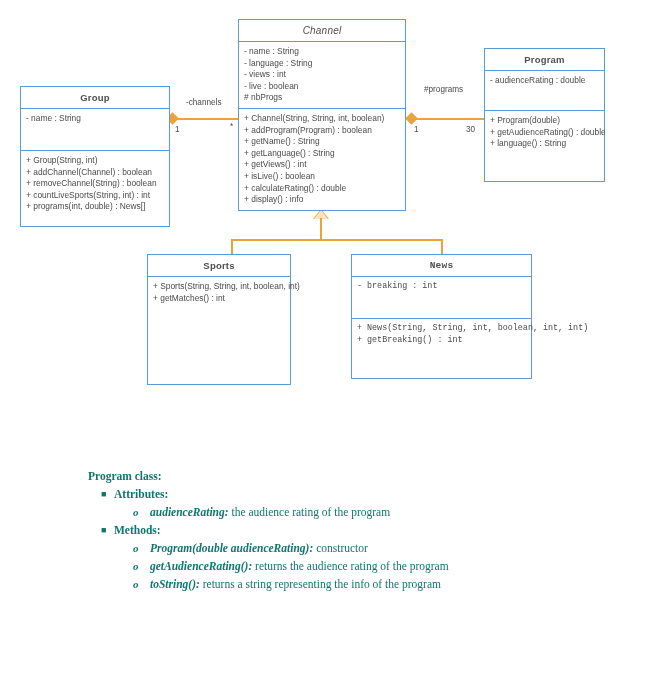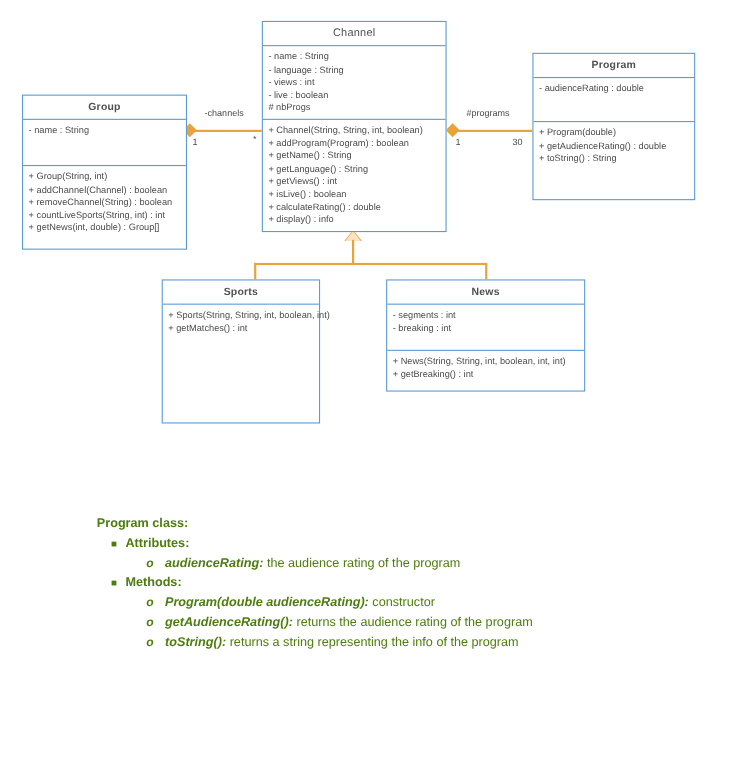--- a/index.html
+++ b/index.html
@@ -26,20 +26,21 @@
   .uml-title {
     text-align: center;
     font-size: 9.5px;
     font-weight: bold;
     color: #4f4f4f;
     padding: 5px 2px 5px 2px;
     border-bottom: 1.4px solid #5b9bd5;
     letter-spacing: 0.2px;
   }
   .uml-title.abstract {
+    font-style: italic;
     font-weight: normal;
     font-size: 10px;
   }
   .uml-attrs {
     border-bottom: 1.4px solid #5b9bd5;
     padding: 4px 5px 4px 5px;
     box-sizing: border-box;
   }
   .uml-ops {
     padding: 4px 5px 4px 5px;
@@ -98,22 +99,22 @@
     color: #4a4a4a;
     white-space: nowrap;
   }
 
   
   .notes {
     position: absolute;
     left: 88px;
     top: 468px;
     width: 520px;
-    font-family: Liberation Sans, sans-serif;
-    color: #4d7c0f;
+    font-family: Liberation Serif, serif;
+    color: #0f766e;
   }
   .note-h {
     font-size: 11.5px;
     font-weight: bold;
     line-height: 17px;
   }
   .note-l1 {
     margin-left: 26px;
     font-size: 11.5px;
     font-weight: bold;
@@ -149,42 +150,42 @@
 <body>
 
 <div class="edge-h" style="left:172px; top:118px; width:66px;"></div>
 <div class="diamond" style="left:168px; top:114px;"></div>
 <div class="edge-label" style="left:186px; top:98px;">-channels</div>
 <div class="mult" style="left:175px; top:125px;">1</div>
 <div class="mult" style="left:230px; top:122px;">*</div>
 
 <div class="edge-h" style="left:412px; top:118px; width:72px;"></div>
 <div class="diamond" style="left:407px; top:114px;"></div>
-<div class="edge-label" style="left:424px; top:98px;">#programs</div>
+<div class="edge-label" style="left:424px; top:85px;">#programs</div>
 <div class="mult" style="left:414px; top:125px;">1</div>
 <div class="mult" style="left:466px; top:125px;">30</div>
 
 <div class="tri-outline" style="left:313px; top:209px;"></div>
 <div class="tri" style="left:314px; top:210px;"></div>
 <div class="edge-v" style="left:320px; top:218px; height:22px;"></div>
 <div class="edge-h" style="left:231px; top:239px; width:211px;"></div>
 <div class="edge-v" style="left:231px; top:239px; height:15px;"></div>
 <div class="edge-v" style="left:441px; top:239px; height:15px;"></div>
 
 <div class="uml-class" style="left:20px; top:42px; width:150px; height:141px;margin-top:44px;">
   <div class="uml-title">Group</div>
   <div class="uml-attrs" style="height:42px;">
     <div class="uml-line">- name : String</div>
   </div>
   <div class="uml-ops">
     <div class="uml-line">+ Group(String, int)</div>
     <div class="uml-line">+ addChannel(Channel) : boolean</div>
     <div class="uml-line">+ removeChannel(String) : boolean</div>
     <div class="uml-line">+ countLiveSports(String, int) : int</div>
-    <div class="uml-line">+ getNews(int, double) : Group[]</div>
+    <div class="uml-line">+ programs(int, double) : News[]</div>
   </div>
 </div>
 
 <div class="uml-class" style="left:238px; top:19px; width:168px; height:192px;">
   <div class="uml-title abstract">Channel</div>
   <div class="uml-attrs">
     <div class="uml-line">- name : String</div>
     <div class="uml-line">- language : String</div>
     <div class="uml-line">- views : int</div>
     <div class="uml-line">- live : boolean</div>
@@ -195,44 +196,43 @@
     <div class="uml-line">+ addProgram(Program) :  boolean</div>
     <div class="uml-line">+ getName() : String</div>
     <div class="uml-line">+ getLanguage() : String</div>
     <div class="uml-line">+ getViews() : int</div>
     <div class="uml-line">+ isLive() : boolean</div>
     <div class="uml-line">+ calculateRating() : double</div>
     <div class="uml-line">+ display() : info</div>
   </div>
 </div>
 
-<div class="uml-class" style="left:484px; top:48px; width:148px; height:134px;">
+<div class="uml-class" style="left:484px; top:48px; width:121px; height:134px;">
   <div class="uml-title">Program</div>
   <div class="uml-attrs" style="height:40px;">
     <div class="uml-line">- audienceRating : double</div>
   </div>
   <div class="uml-ops">
     <div class="uml-line">+ Program(double)</div>
     <div class="uml-line">+ getAudienceRating() : double</div>
-    <div class="uml-line">+ toString() : String</div>
+    <div class="uml-line">+ language() : String</div>
   </div>
 </div>
 
 <div class="uml-class" style="left:147px; top:254px; width:144px; height:131px;">
   <div class="uml-title">Sports</div>
   <div class="uml-ops">
     <div class="uml-line">+ Sports(String, String, int, boolean, int)</div>
     <div class="uml-line">+ getMatches() : int</div>
   </div>
 </div>
 
-<div class="uml-class" style="left:351px; top:254px; width:181px; height:102px;">
+<div class="uml-class" style="left:351px; top:254px; width:181px; height:125px;font-family:Liberation Mono, monospace;">
   <div class="uml-title">News</div>
   <div class="uml-attrs" style="height:42px;">
-    <div class="uml-line">- segments : int</div>
     <div class="uml-line">- breaking : int</div>
   </div>
   <div class="uml-ops">
     <div class="uml-line">+ News(String, String, int, boolean, int, int)</div>
     <div class="uml-line">+ getBreaking() : int</div>
   </div>
 </div>
 
 <div class="notes">
   <div class="note-h">Program class:</div>

